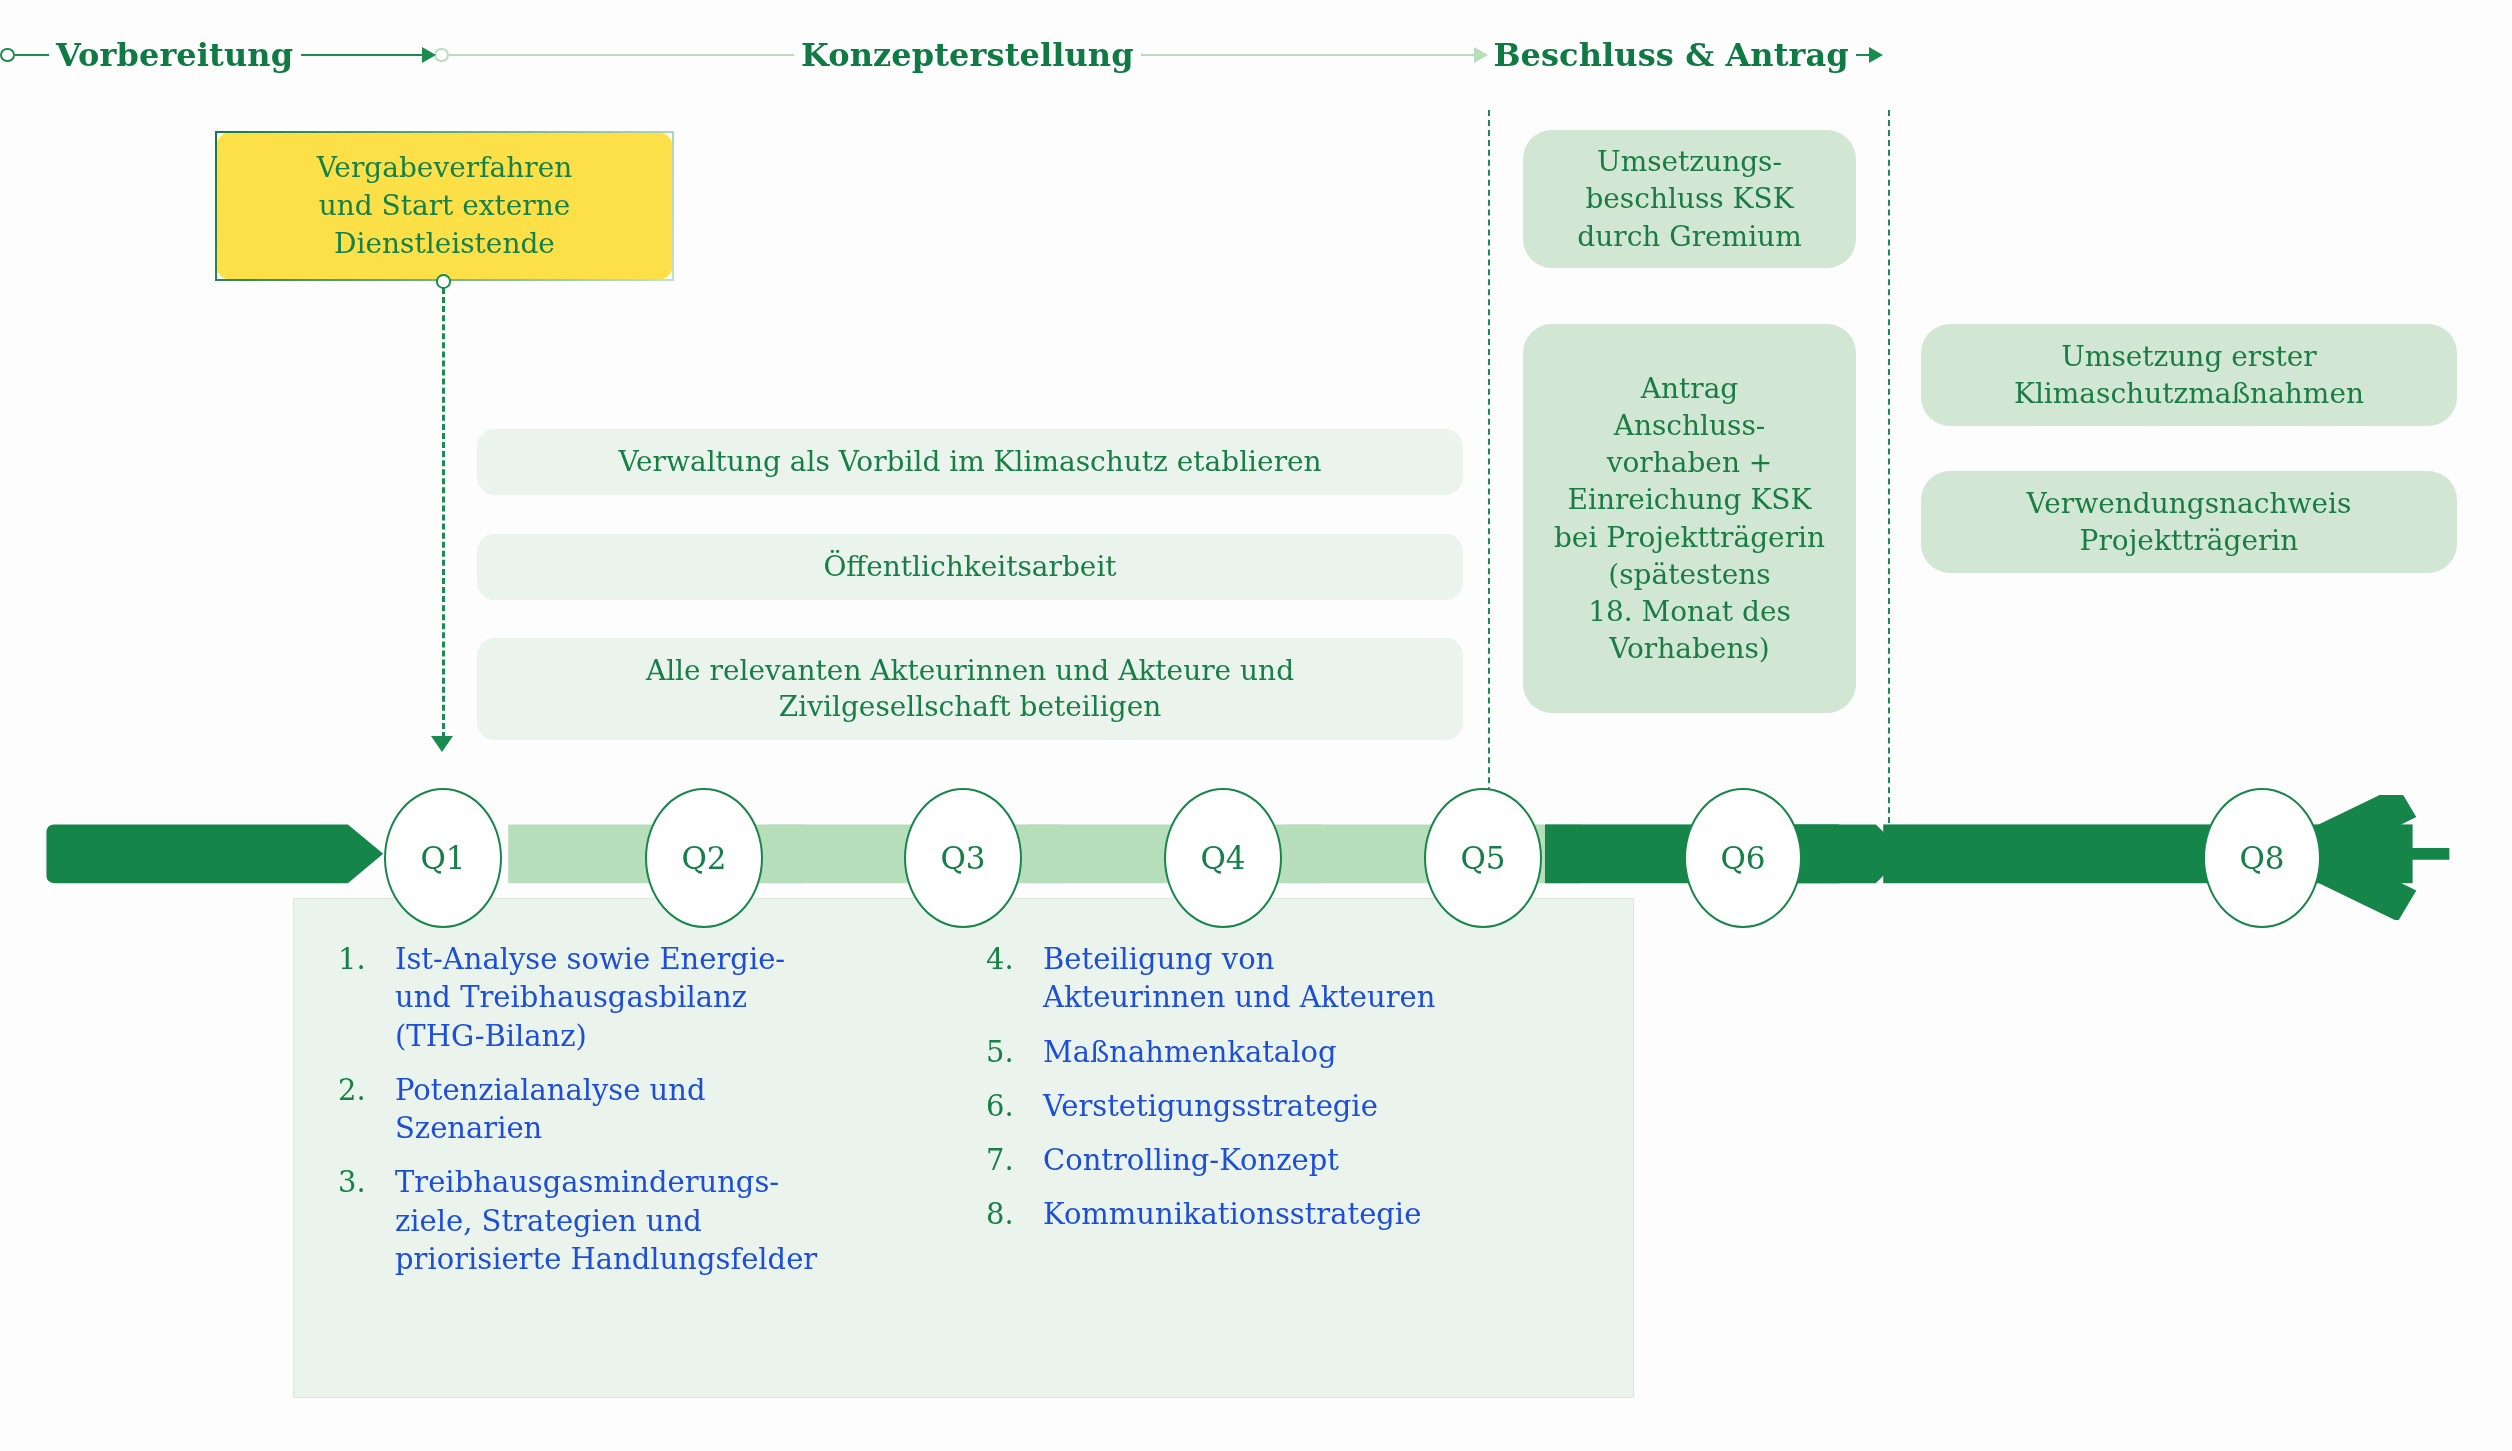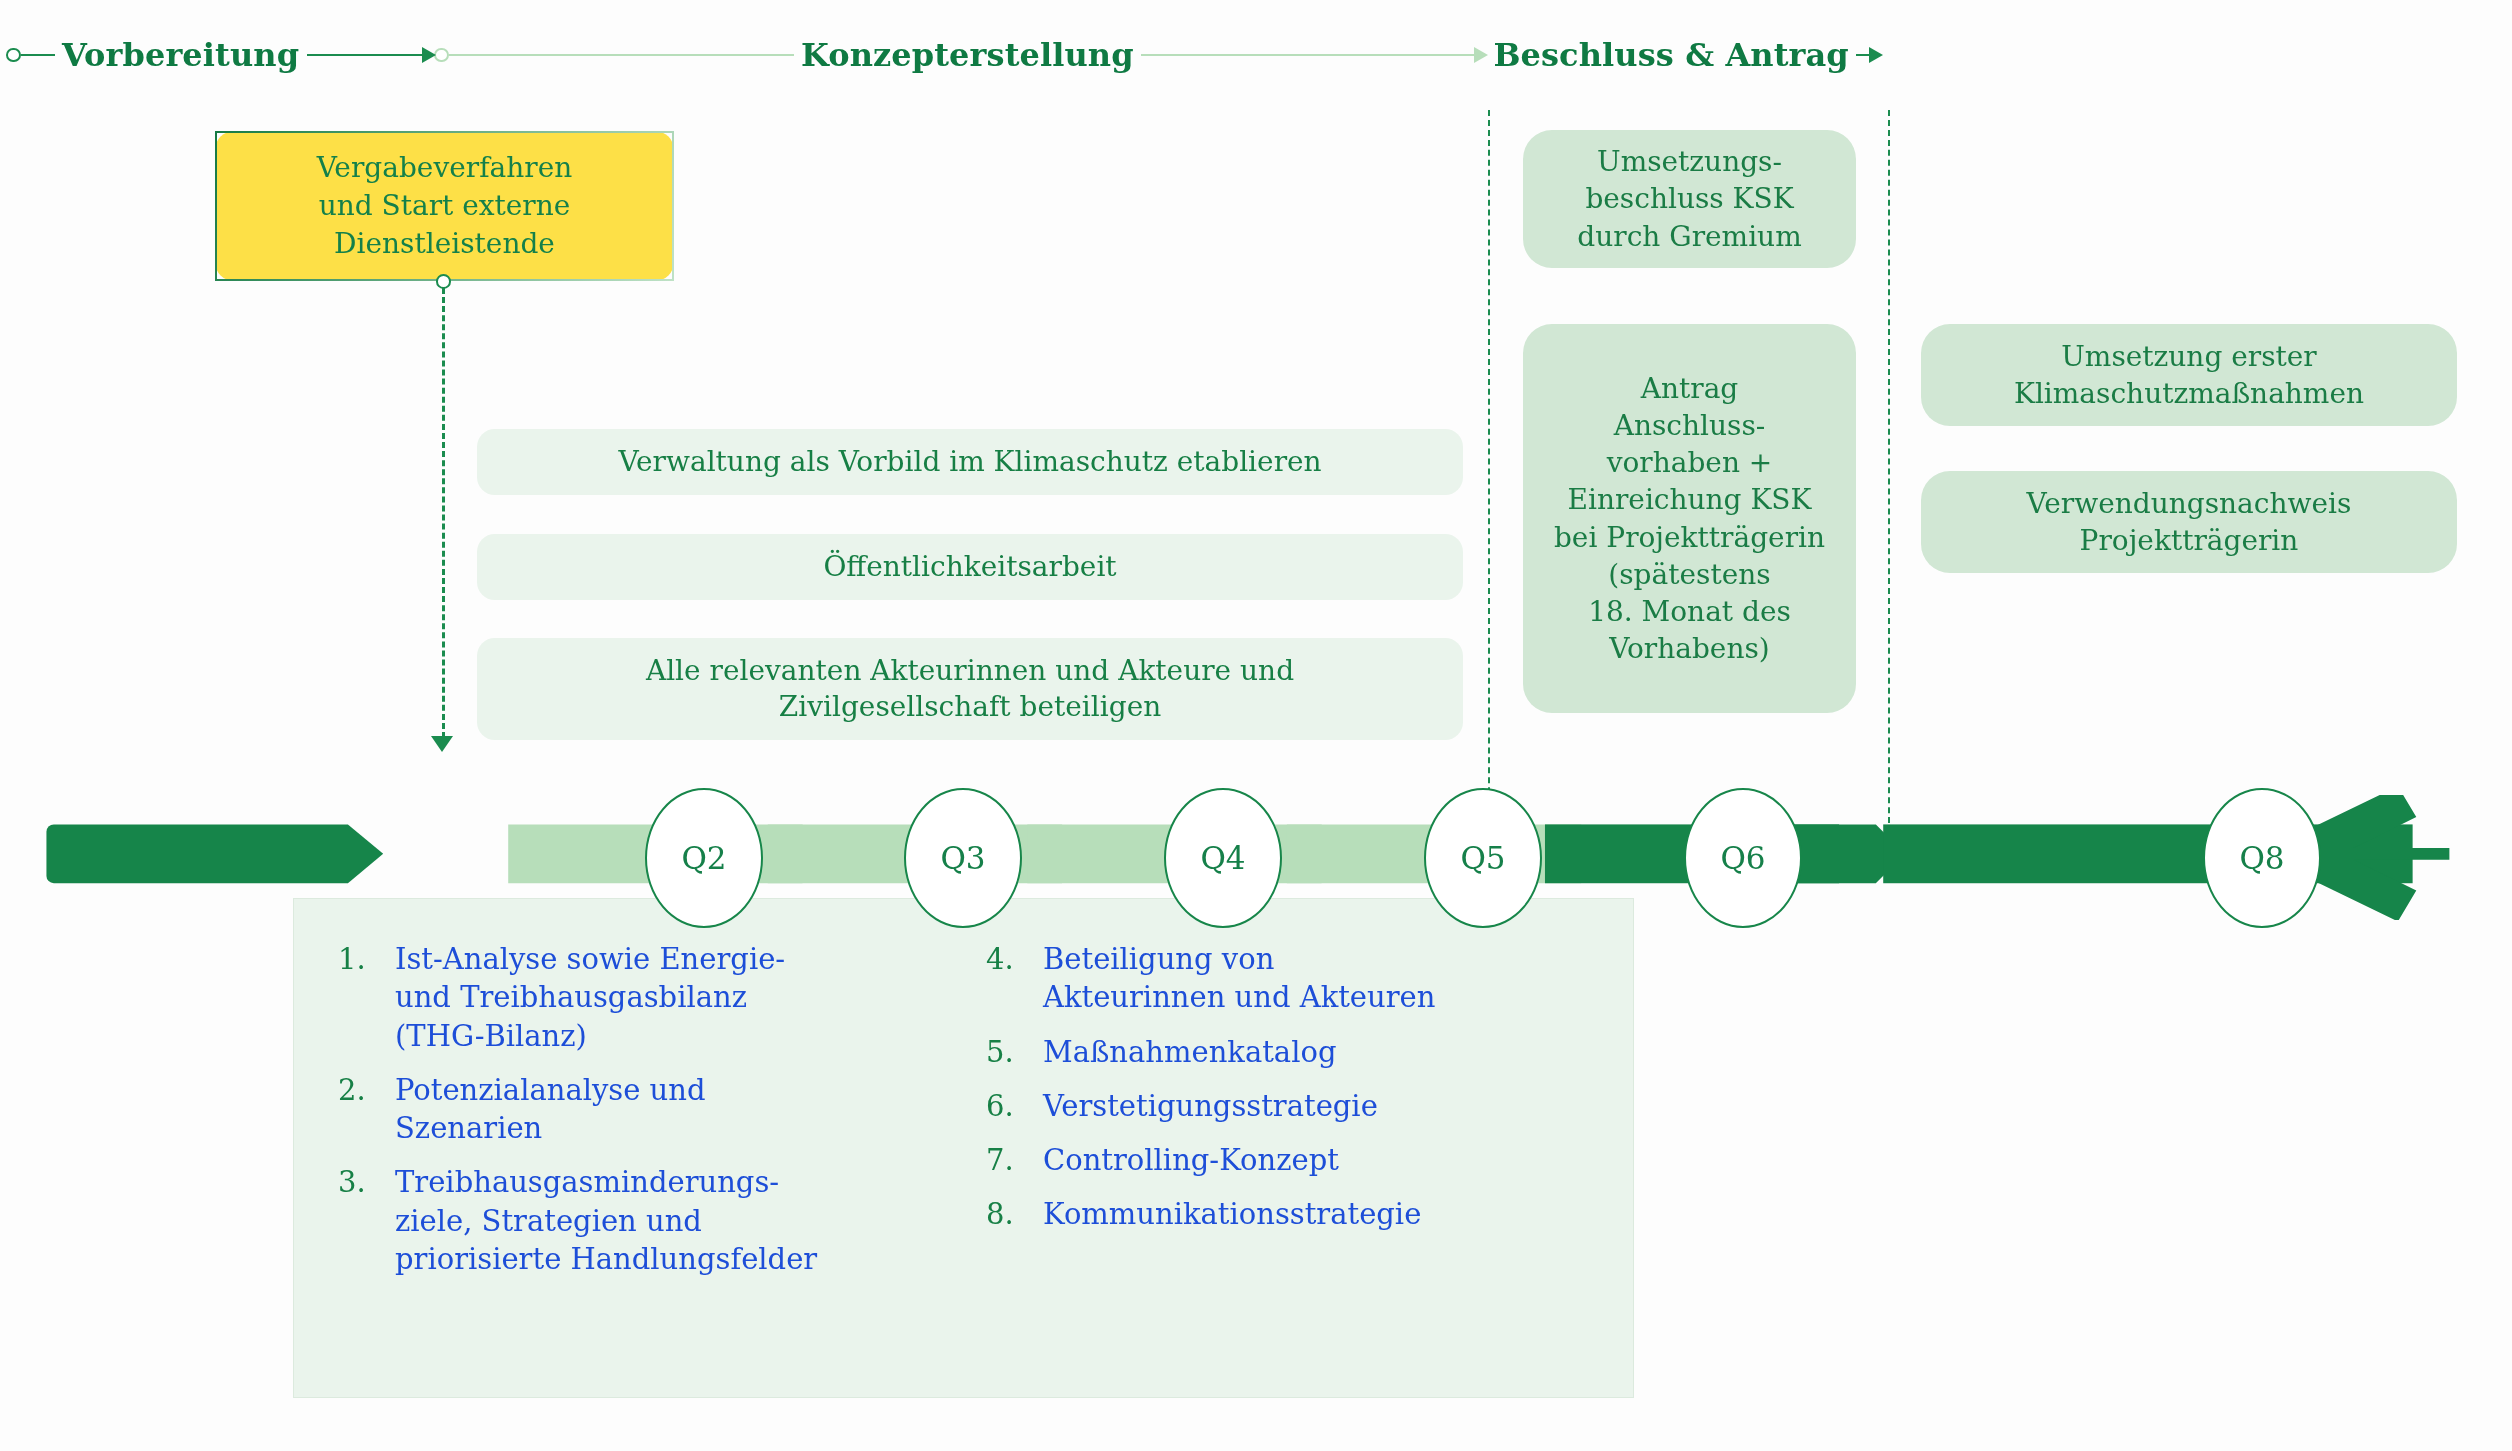--- a/index.html
+++ b/index.html
@@ -121,21 +121,21 @@
     z-index: 6;
   }
 </style>
 </head>
 <body>
 
 <div id="canvas">
 
   <div class="phase-row">
 
-    <div class="phase" style="width:434px;padding-left:6px;">
+    <div class="phase" style="width:434px;">
       <span class="phase-dot"></span>
       <span class="phase-line" style="max-width:34px;"></span>
       <span class="phase-label">Vorbereitung</span>
       <span class="phase-arrowline"></span>
     </div>
 
     <div class="phase pale" style="width:1052px;">
       <span class="phase-dot"></span>
       <span class="phase-line"></span>
       <span class="phase-label">Konzepterstellung</span>
@@ -254,20 +254,23 @@
       <path d="M1749,40 h400 l48,40 l-48,40 h-400 z" fill="#b7deba"></path>
 
       <rect x="2100" y="40" width="400" height="80" fill="#16854a"></rect>
       <path d="M2400,40 h150 l40,40 l-40,40 h-150 z" fill="#16854a"></path>
       <rect x="2560" y="40" width="720" height="80" fill="#16854a"></rect>
 
       <path d="M3130,80 L3320,-12 L3345,30 L3260,72 L3390,72 L3390,88 L3260,88 L3345,130 L3320,172 Z" fill="#16854a" transform="translate(-60,0) scale(1,1)"></path>
       <path d="M3145,20 l185,56 l-185,56 z" fill="none"></path>
     </svg>
 
+    <div class="qnode" style="left:384px;  top:-7.4px; width:118px; height:140px;">
+        <span>Q1</span>
+      </div>
     <div class="qnode" style="left:645px;  top:-7.4px; width:118px; height:140px;">
         <span>Q2</span>
       </div>
     <div class="qnode" style="left:904px; top:-7.4px; width:118px; height:140px;">
         <span>Q3</span>
       </div>
     <div class="qnode" style="left:1164px; top:-7.4px; width:118px; height:140px;">
         <span>Q4</span>
       </div>
     <div class="qnode" style="left:1424px; top:-7.4px; width:118px; height:140px;">

